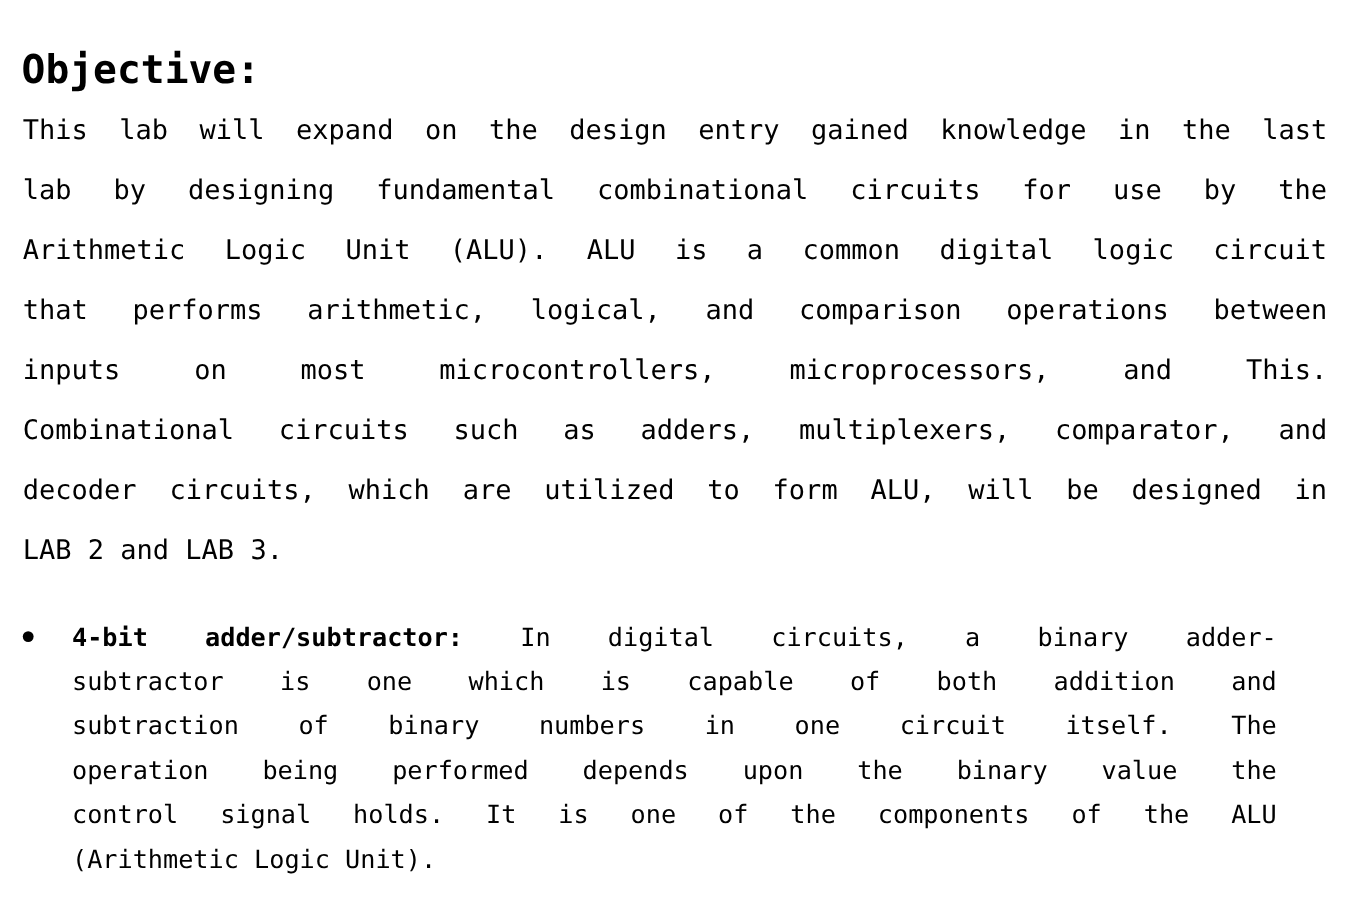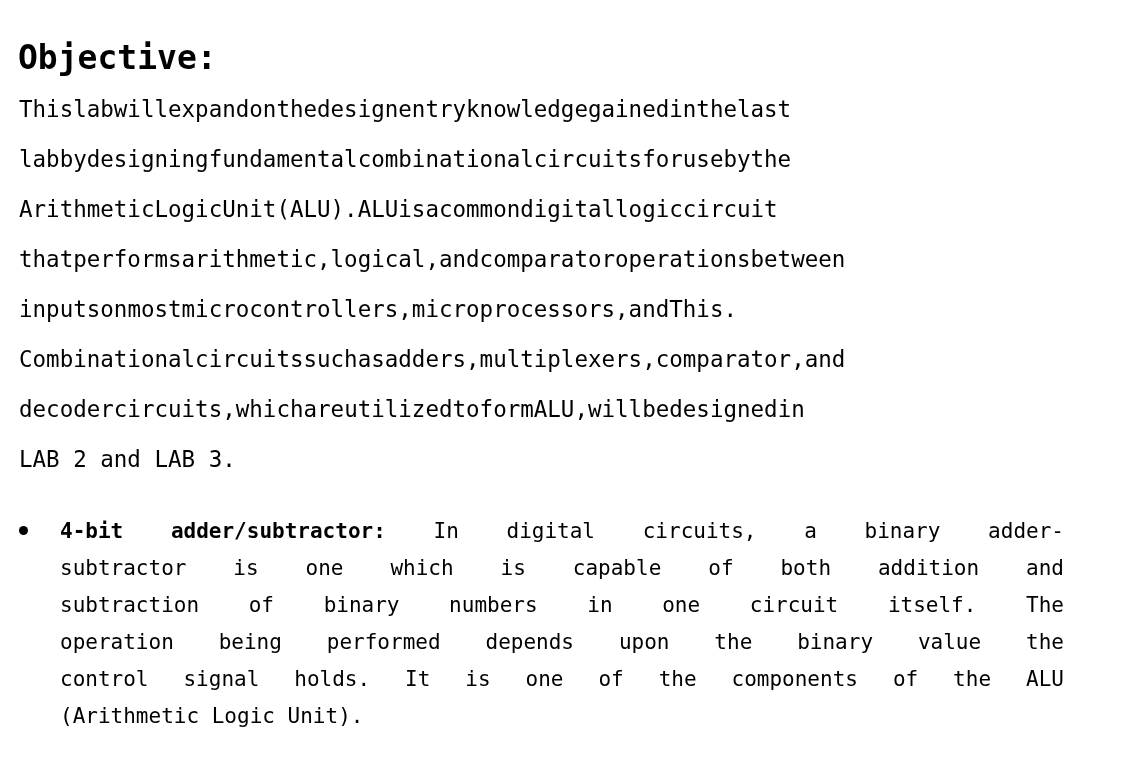--- a/index.html
+++ b/index.html
@@ -47,21 +47,21 @@
   }
   .jline {
     display: flex;
     width: 100%;
     white-space: pre;
     height: 50px;
     align-items: center;
   }
   
   .jline.just {
-    justify-content: flex-start;
+    justify-content: space-between;
   }
   .jline.last {
     justify-content: flex-start;
   }
   .jline .w {
     white-space: pre;
   }
 
   
   .bullet-list {
@@ -107,24 +107,24 @@
   }
 </style>
 </head>
 <body>
 
 <div class="page">
 
   <h1 class="heading">Objective:</h1>
 
   <div class="body-para" id="objective-paragraph">
-      <div class="jline just"><span class="w">This</span><span class="w">lab</span><span class="w">will</span><span class="w">expand</span><span class="w">on</span><span class="w">the</span><span class="w">design</span><span class="w">entry</span><span class="w">knowledge</span><span class="w">gained</span><span class="w">in</span><span class="w">the</span><span class="w">last</span></div>
+      <div class="jline just"><span class="w">This</span><span class="w">lab</span><span class="w">will</span><span class="w">expand</span><span class="w">on</span><span class="w">the</span><span class="w">design</span><span class="w">entry</span><span class="w">gained</span><span class="w">knowledge</span><span class="w">in</span><span class="w">the</span><span class="w">last</span></div>
       <div class="jline just"><span class="w">lab</span><span class="w">by</span><span class="w">designing</span><span class="w">fundamental</span><span class="w">combinational</span><span class="w">circuits</span><span class="w">for</span><span class="w">use</span><span class="w">by</span><span class="w">the</span></div>
       <div class="jline just"><span class="w">Arithmetic</span><span class="w">Logic</span><span class="w">Unit</span><span class="w">(ALU).</span><span class="w">ALU</span><span class="w">is</span><span class="w">a</span><span class="w">common</span><span class="w">digital</span><span class="w">logic</span><span class="w">circuit</span></div>
-      <div class="jline just"><span class="w">that</span><span class="w">performs</span><span class="w">arithmetic,</span><span class="w">logical,</span><span class="w">and</span><span class="w">comparator</span><span class="w">operations</span><span class="w">between</span></div>
+      <div class="jline just"><span class="w">that</span><span class="w">performs</span><span class="w">arithmetic,</span><span class="w">logical,</span><span class="w">and</span><span class="w">comparison</span><span class="w">operations</span><span class="w">between</span></div>
       <div class="jline just"><span class="w">inputs</span><span class="w">on</span><span class="w">most</span><span class="w">microcontrollers,</span><span class="w">microprocessors,</span><span class="w">and</span><span class="w">This.</span></div>
       <div class="jline just"><span class="w">Combinational</span><span class="w">circuits</span><span class="w">such</span><span class="w">as</span><span class="w">adders,</span><span class="w">multiplexers,</span><span class="w">comparator,</span><span class="w">and</span></div>
       <div class="jline just"><span class="w">decoder</span><span class="w">circuits,</span><span class="w">which</span><span class="w">are</span><span class="w">utilized</span><span class="w">to</span><span class="w">form</span><span class="w">ALU,</span><span class="w">will</span><span class="w">be</span><span class="w">designed</span><span class="w">in</span></div>
       <div class="jline last"><span class="w">LAB 2 and LAB 3.</span></div>
     </div>
 
   <ul class="bullet-list" id="bullet-list" style="list-style:none;margin:0;padding:0;">
       <li class="bullet-item">
         <span class="bullet-dot"></span>
         <div class="bline just"><span class="w b">4-bit</span><span class="w b">adder/subtractor:</span><span class="w">In</span><span class="w">digital</span><span class="w">circuits,</span><span class="w">a</span><span class="w">binary</span><span class="w">adder-</span></div>

